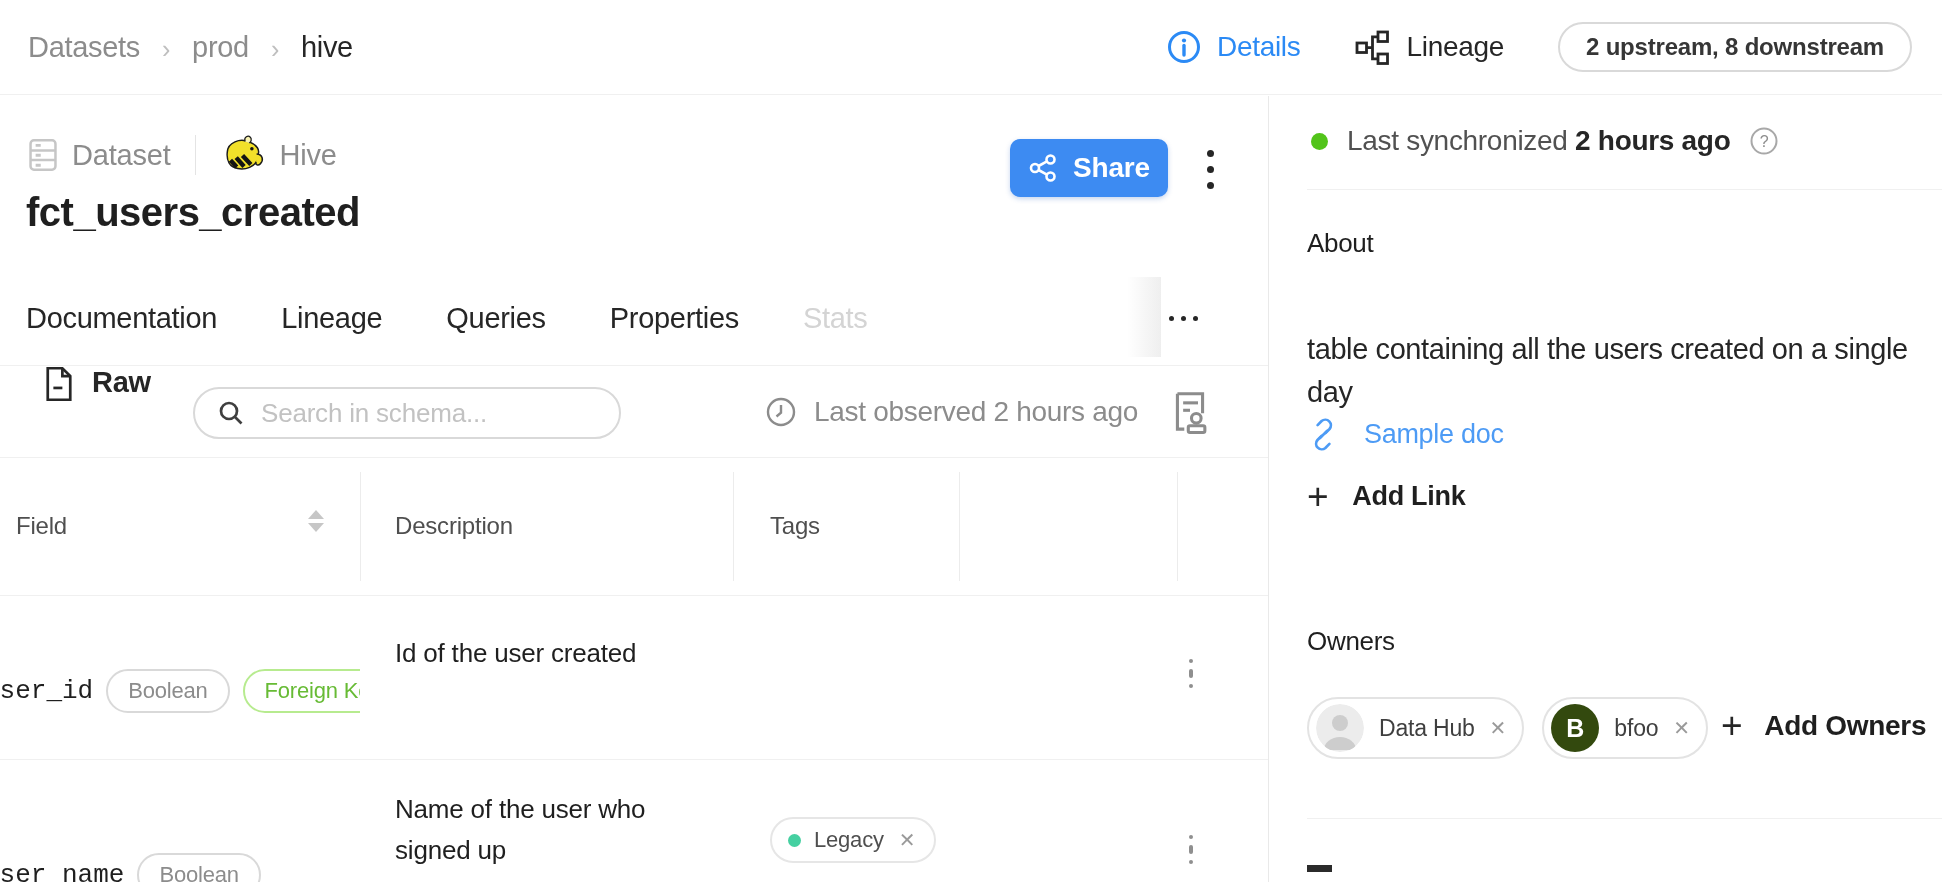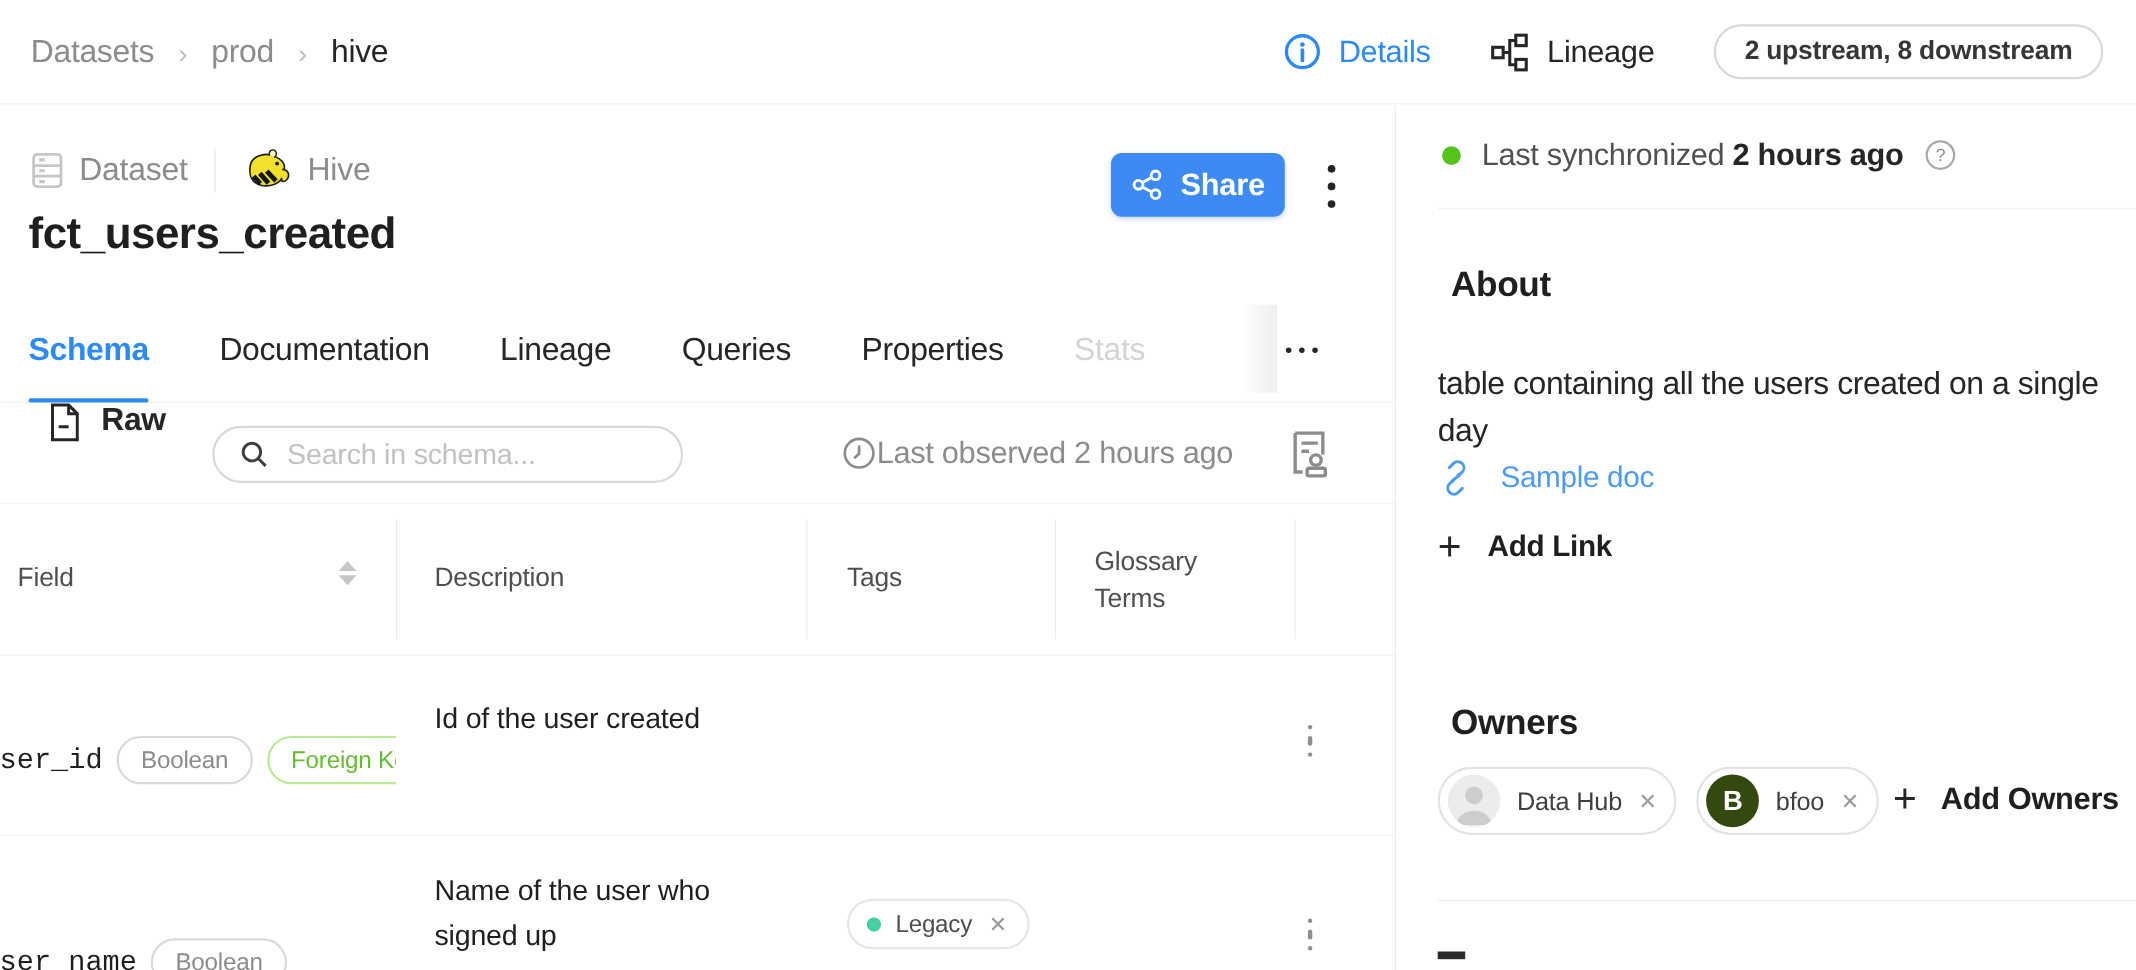--- a/index.html
+++ b/index.html
@@ -51,21 +51,21 @@
   .tab-overflow{position:absolute;left:1160px;top:0;height:100%;width:46px;display:flex;align-items:center;justify-content:center;gap:7px;cursor:pointer}
   .tab-overflow i{width:5px;height:5px;border-radius:50%;background:#262626}
   
   .toolbar{position:absolute;top:270px;left:0;right:0;height:91px;border-bottom:1px solid var(--border)}
   .raw-btn{position:absolute;left:44px;top:0;height:100%;display:flex;gap:18px;
     font-size:29px;font-weight:700;letter-spacing:-.3px;cursor:pointer;color:#262626}
   .search-box{position:absolute;left:193px;top:21px;width:428px;height:52px;border:2px solid #d9d9d9;border-radius:30px;
     display:flex;align-items:center;gap:14px;padding:0 10px 0 22px;box-sizing:border-box;background:#fff}
   .search-box input{border:none;outline:none;font-size:26px;color:#595959;width:100%;font-family:inherit;letter-spacing:-.2px;background:transparent}
   .search-box input::placeholder{color:#c2c2c2}
-  .observed{position:absolute;left:765px;top:0;height:100%;display:flex;align-items:center;color:var(--gray);font-size:28px;letter-spacing:-.3px}
+  .observed{position:absolute;left:765px;top:0;height:100%;display:flex;align-items:center;gap:17px;color:var(--gray);font-size:28px;letter-spacing:-.3px}
   .audit-btn{position:absolute;left:1166px;top:22px;width:48px;height:48px;cursor:pointer}
   
   .thead{position:absolute;top:362px;left:0;right:0;height:137px;border-bottom:1px solid var(--border);
     font-size:24px;color:#4f4f4f;letter-spacing:-.2px;background:#fff}
   .th{position:absolute;top:54px}
   .th-field{left:16px}
   .th-desc{left:395px}
   .th-tags{left:770px}
   .th-gloss{left:995px;top:36px;width:122px;line-height:34px}
   .sorter{position:absolute;left:308px;top:52px;display:flex;flex-direction:column;gap:4px;cursor:pointer}
@@ -101,21 +101,21 @@
   .row-menu i.mid{height:9px;border-radius:3px}
   
   .sidebar{position:absolute;top:96px;left:1269px;right:0;bottom:0;background:#fff}
   .sync-row{position:absolute;top:23px;left:42px;display:flex;align-items:center;gap:19px;font-size:28px;
     color:#515151;letter-spacing:-.3px;height:44px}
   .sync-dot{width:17px;height:17px;border-radius:50%;background:var(--sync-dot)}
   .sync-strong{font-weight:700;color:#262626}
   .sb-divider{position:absolute;left:38px;right:0;height:1px;background:var(--border)}
   .d1{top:93px}
   .d2{top:722px}
-  .sb-h{position:absolute;left:38px;margin:12px;font-size:32px;font-weight:700;letter-spacing:-.3px;color:#1f1f1f}
+  .sb-h{position:absolute;left:38px;margin:0;font-size:26px;font-weight:400;letter-spacing:-.3px;color:#1f1f1f}
   .about-title{top:132px}
   .about-desc{position:absolute;top:203px;left:38px;width:622px;font-size:29px;line-height:43px;letter-spacing:-.4px;color:#262626}
   .sample-doc{position:absolute;top:322px;left:38px;display:flex;align-items:center;gap:24px;
     color:#4d9bf5;font-size:27px;letter-spacing:-.3px;cursor:pointer}
   .add-link{position:absolute;top:385px;left:38px;display:flex;align-items:center;gap:24px;
     font-size:27px;font-weight:700;letter-spacing:-.3px;cursor:pointer;color:#1f1f1f}
   .plus{font-size:37px;font-weight:400;line-height:30px;color:#262626}
   .owners-title{top:530px}
   .owner-chips{position:absolute;top:601px;left:38px;display:flex;align-items:center;gap:18px}
   .chip{height:62px;border:2px solid #e3e3e3;border-radius:32px;display:flex;align-items:center;
@@ -206,21 +206,20 @@
     <span>Share</span>
   </button>
 
   <div class="entity-menu">
       <i></i>
       <i></i>
       <i></i>
     </div>
 
   <div class="tabs">
-    <div class="tab active">Schema</div>
     <div class="tab">Documentation</div>
     <div class="tab">Lineage</div>
     <div class="tab">Queries</div>
     <div class="tab">Properties</div>
     <div class="tab disabled">Stats</div>
     <div class="tab-fade"></div>
     <div class="tab-overflow">
         <i></i>
         <i></i>
         <i></i>
@@ -272,21 +271,20 @@
     <span class="th th-field">Field</span>
     <span class="sorter">
         <i class="up"></i>
         <i class="dn"></i>
       </span>
     <span class="th-div" style="left:360px"></span>
     <span class="th th-desc">Description</span>
     <span class="th-div" style="left:733px"></span>
     <span class="th th-tags">Tags</span>
     <span class="th-div" style="left:959px"></span>
-    <span class="th th-gloss">Glossary Terms</span>
     <span class="th-div" style="left:1177px"></span>
   </div>
 
   <div class="trow trow1">
     <div class="field-cell">
       <div class="field-line">
         <span class="fname">user_id</span>
         <span class="pill">Boolean</span>
         <span class="pill fk">Foreign Key</span>
       </div>

